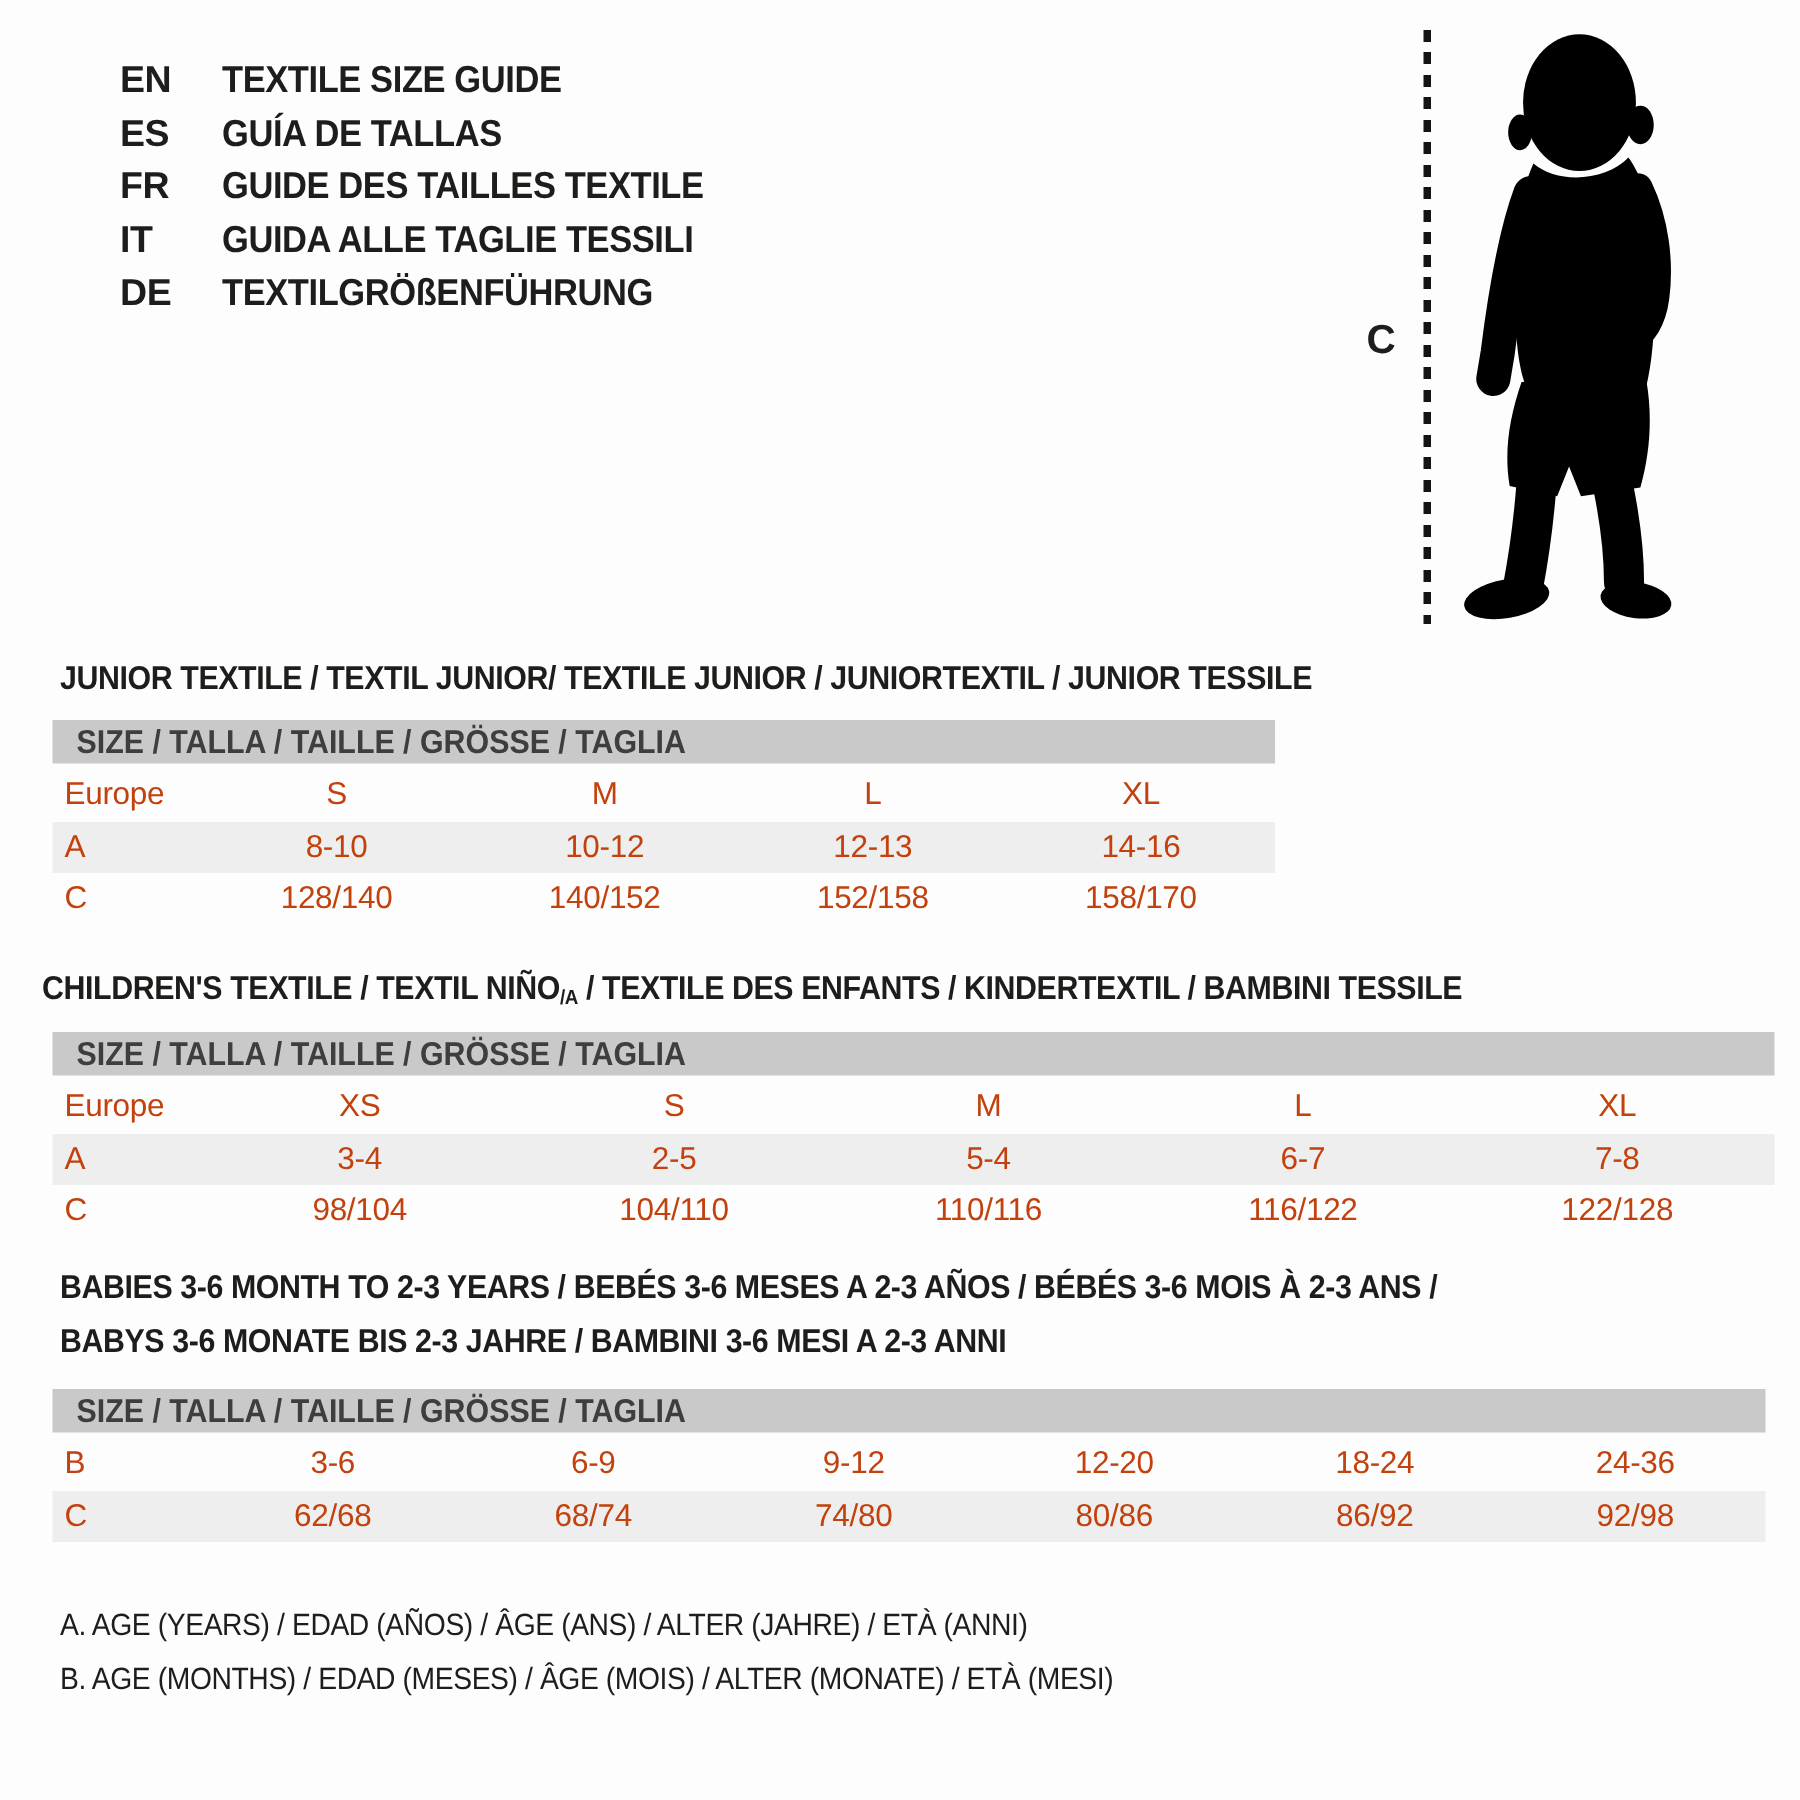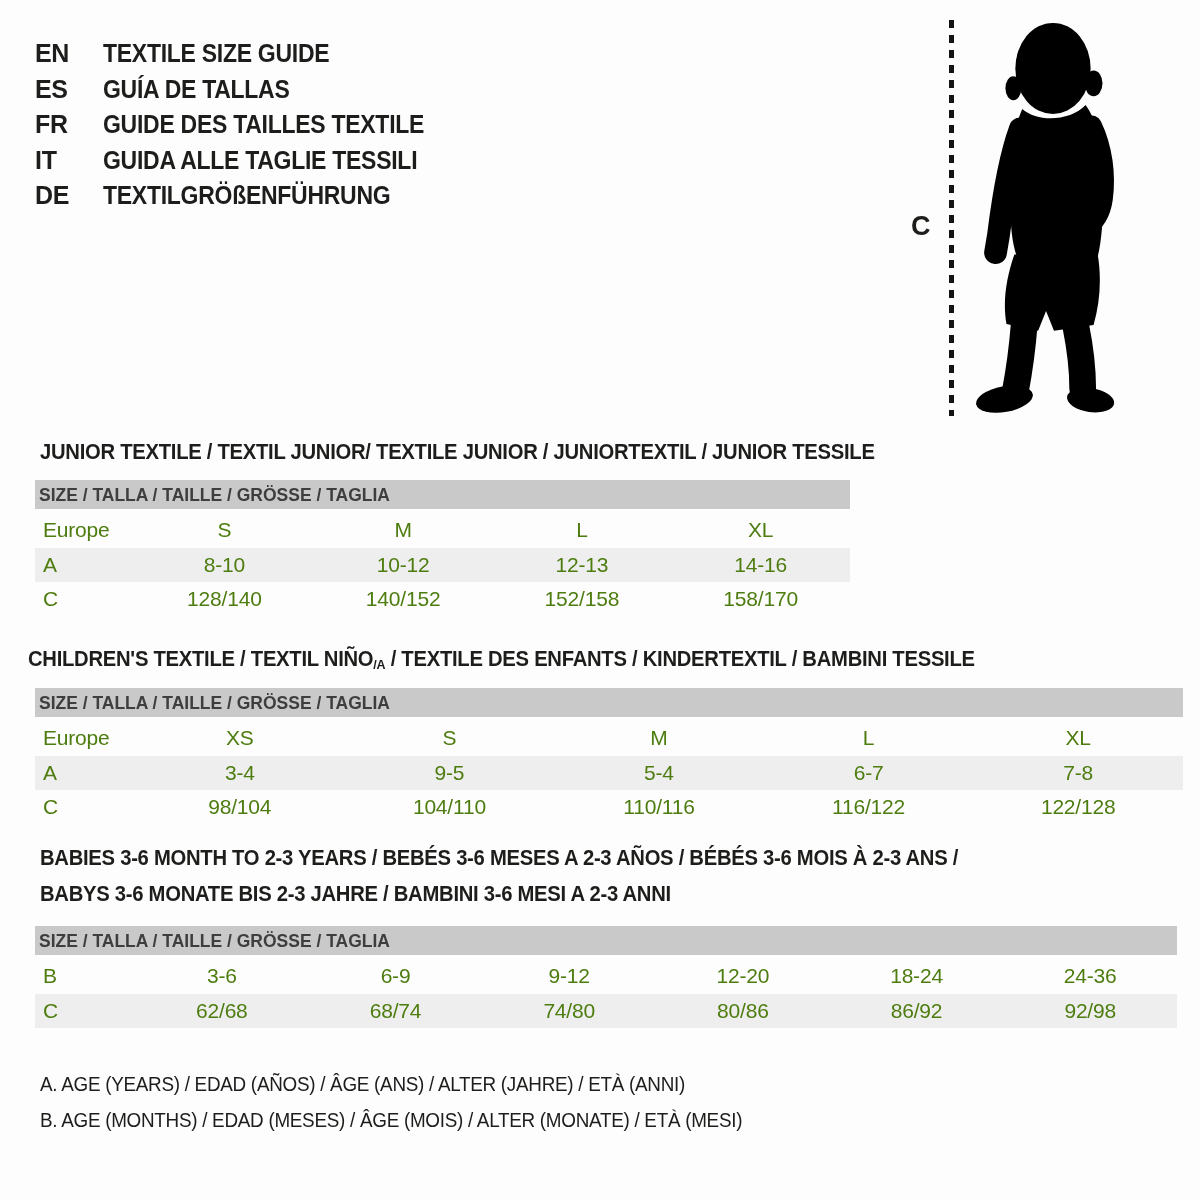--- a/index.html
+++ b/index.html
@@ -8,43 +8,43 @@
     background:#fdfdfd;
     font-family:"Liberation Sans","DejaVu Sans",sans-serif;
     color:#1d1d1b;
     -webkit-font-smoothing:antialiased;
   }
   .abs{position:absolute;}
   .cond{display:inline-block;transform:scaleX(0.92);transform-origin:0 50%;white-space:nowrap;}
 
   
   .lang-block{left:35px;top:36px;}
-  .lang-row{display:flex;height:35.5px;align-items:center;}
+  .lang-row{display:flex;height:35.5px;align-items:center;margin-left:45px;}
   .lang-code{width:68px;font-weight:700;font-size:25px;letter-spacing:-0.3px;}
   .lang-title{font-weight:700;font-size:25px;letter-spacing:-0.3px;}
 
   
   .measure-line{
     left:949px;top:20px;width:5px;height:396px;
     background:repeating-linear-gradient(to bottom,#141414 0 8px,transparent 8px 15px);
   }
   .measure-label{left:911px;top:211px;font-weight:700;font-size:27px;}
   .silhouette{left:955px;top:12px;}
 
   
   .section-title{font-weight:700;font-size:22px;letter-spacing:-0.3px;line-height:36px;}
   .subsc{position:relative;top:0.2em;font-size:0.62em;}
 
   .size-table{display:block;}
   .size-bar{
     background:#c9c9c9;height:29px;margin-bottom:3px;
-    display:flex;align-items:center;padding-left:4px;box-sizing:border-box;
-    color:#3e3e3e;font-weight:700;font-size:19px;
+    display:flex;align-items:center;padding-left:16px;box-sizing:border-box;
+    color:#3e3e3e;font-weight:700;font-size:22px;
   }
-  .trow{display:flex;align-items:center;font-size:21px;letter-spacing:-0.2px;color:#4d7c0f;}
+  .trow{display:flex;align-items:center;font-size:21px;letter-spacing:-0.2px;color:#c2410c;}
   .trow .lbl{width:100px;padding-left:8px;box-sizing:border-box;text-align:left;}
   .trow .cell{flex:1;text-align:center;}
   .row-head{height:36px;}
   .row-val{height:34px;}
   .alt{background:#eeeeee;}
 
   .t-junior{left:35px;top:480px;width:815px;}
   .t-children{left:35px;top:688px;width:1148px;}
   .t-babies{left:35px;top:926px;width:1142px;}
 
@@ -145,21 +145,21 @@
     <span class="lbl">Europe</span>
     <span class="cell">XS</span>
     <span class="cell">S</span>
     <span class="cell">M</span>
     <span class="cell">L</span>
     <span class="cell">XL</span>
   </div>
   <div class="trow row-val alt">
     <span class="lbl">A</span>
     <span class="cell">3-4</span>
-    <span class="cell">9-5</span>
+    <span class="cell">2-5</span>
     <span class="cell">5-4</span>
     <span class="cell">6-7</span>
     <span class="cell">7-8</span>
   </div>
   <div class="trow row-val">
     <span class="lbl">C</span>
     <span class="cell">98/104</span>
     <span class="cell">104/110</span>
     <span class="cell">110/116</span>
     <span class="cell">116/122</span>

